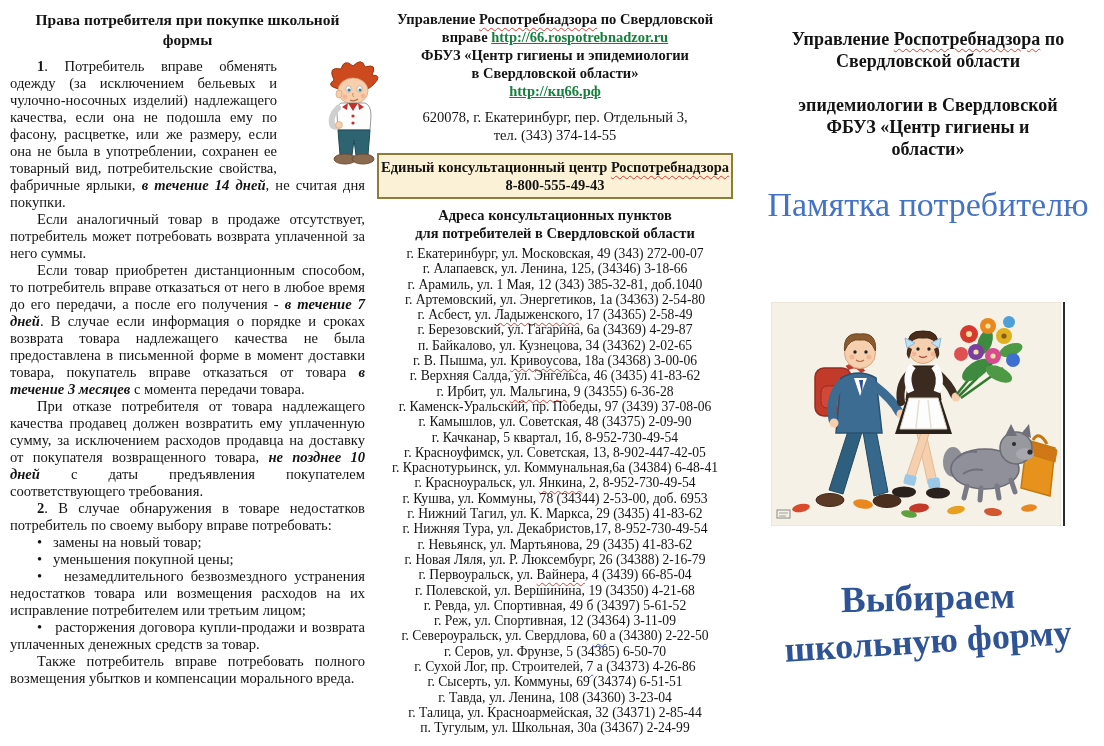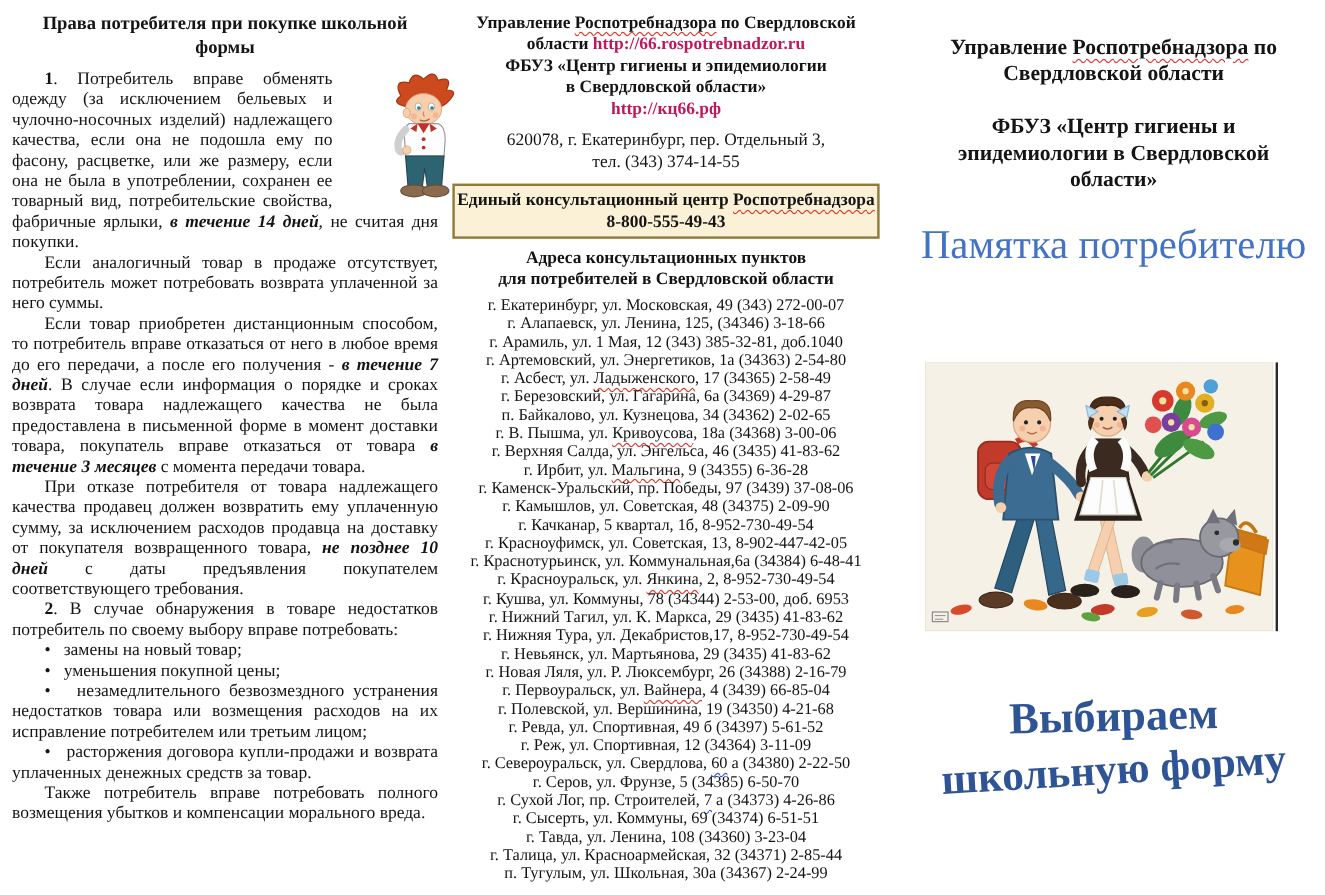--- a/index.html
+++ b/index.html
@@ -7,21 +7,21 @@
         font-family:"Liberation Serif",serif;color:#141414;}
 
   
   .col-left{position:absolute;left:10px;top:10px;width:355px;}
   .left-title{font-size:15.5px;font-weight:bold;text-align:center;line-height:20px;margin:0 0 8px 0;}
   .para{font-size:14.6px;line-height:17px;text-align:justify;text-indent:27px;margin:0;}
   .sec2{margin-top:0;}
   .mascot{float:right;width:80px;height:110px;margin:0 0 4px 8px;}
   .b{font-weight:bold;}
   .bi{font-weight:bold;font-style:italic;}
-  .link{color:#be185d;font-weight:bold;cursor:pointer;}
+  .link{color:#15803d;text-decoration:underline;font-weight:bold;cursor:pointer;}
   .sqr{text-decoration-line:underline;text-decoration-style:wavy;text-decoration-color:#E03A2F;
        text-decoration-thickness:1px;text-underline-offset:3px;}
   .sqb{text-decoration-line:underline;text-decoration-style:wavy;text-decoration-color:#3355E8;
        text-decoration-thickness:1px;text-underline-offset:3px;}
 
   
   .col-mid{position:absolute;left:377px;top:10px;width:356px;}
   .mid-head{font-size:14.5px;font-weight:bold;text-align:center;line-height:18px;}
   .mid-addr{font-size:14.5px;text-align:center;line-height:18px;margin-top:8px;}
   .hotline{margin-top:9px;background:#FBF1D6;border:2px solid #8F7B3A;padding:3px 2px;
@@ -89,21 +89,21 @@
         <div class="para"><span>•&nbsp;&nbsp;&nbsp;уменьшения покупной цены;</span></div>
         <div class="para"><span>•&nbsp;&nbsp;&nbsp;незамедлительного безвозмездного устранения недостатков товара или возмещения расходов на их исправление потребителем или третьим лицом;</span></div>
         <div class="para"><span>•&nbsp;&nbsp;&nbsp;расторжения договора купли-продажи и возврата уплаченных денежных средств за товар.</span></div>
       </div>
     <p class="para"><span>Также потребитель вправе потребовать полного возмещения убытков и компенсации морального вреда.</span></p>
   </div>
 
   <div class="col-mid">
     <div class="mid-head">
         <div><span>Управление </span><span class="sqr">Роспотребнадзора</span><span> по Свердловской</span></div>
-        <div><span>области </span><span class="link">http://66.rospotrebnadzor.ru</span></div>
+        <div><span>вправе </span><span class="link">http://66.rospotrebnadzor.ru</span></div>
         <div><span>ФБУЗ «Центр гигиены и эпидемиологии</span></div>
         <div><span>в Свердловской области»</span></div>
         <div><span class="link">http://кц66.рф</span></div>
       </div>
     <div class="mid-addr">
         <div><span>620078, г. Екатеринбург, пер. Отдельный 3,</span></div>
         <div><span>тел. (343) 374-14-55</span></div>
       </div>
     <div class="hotline">
         <div><span>Единый консультационный центр </span><span class="sqr">Роспотребнадзора</span></div>
@@ -147,22 +147,22 @@
         <div><span>г. Талица, ул. Красноармейская, 32 (34371) 2-85-44</span></div>
         <div><span>п. Тугулым, ул. Школьная, 30а (34367) 2-24-99</span></div>
       </div>
   </div>
 
   <div class="org1">
       <div><span>Управление </span><span class="sqr">Роспотребнадзора</span><span> по</span></div>
       <div><span>Свердловской области</span></div>
     </div>
   <div class="org2">
+      <div><span>эпидемиологии в Свердловской</span></div>
       <div><span>ФБУЗ «Центр гигиены и</span></div>
-      <div><span>эпидемиологии в Свердловской</span></div>
       <div><span>области»</span></div>
     </div>
   <div class="doc-title">Памятка потребителю</div>
 
   <div class="illustration">
     <svg width="290" height="224" viewBox="0 0 290 224">
       <rect x="0" y="0" width="290" height="224" fill="#F5F1E6" stroke="#E2DCCB"></rect>
 
       <rect x="44" y="66" width="36" height="48" rx="9" fill="#C23A2A" stroke="#992B20" stroke-width="1.5"></rect>
       <rect x="50" y="84" width="25" height="22" rx="6" fill="#D24838" stroke="#992B20"></rect>

